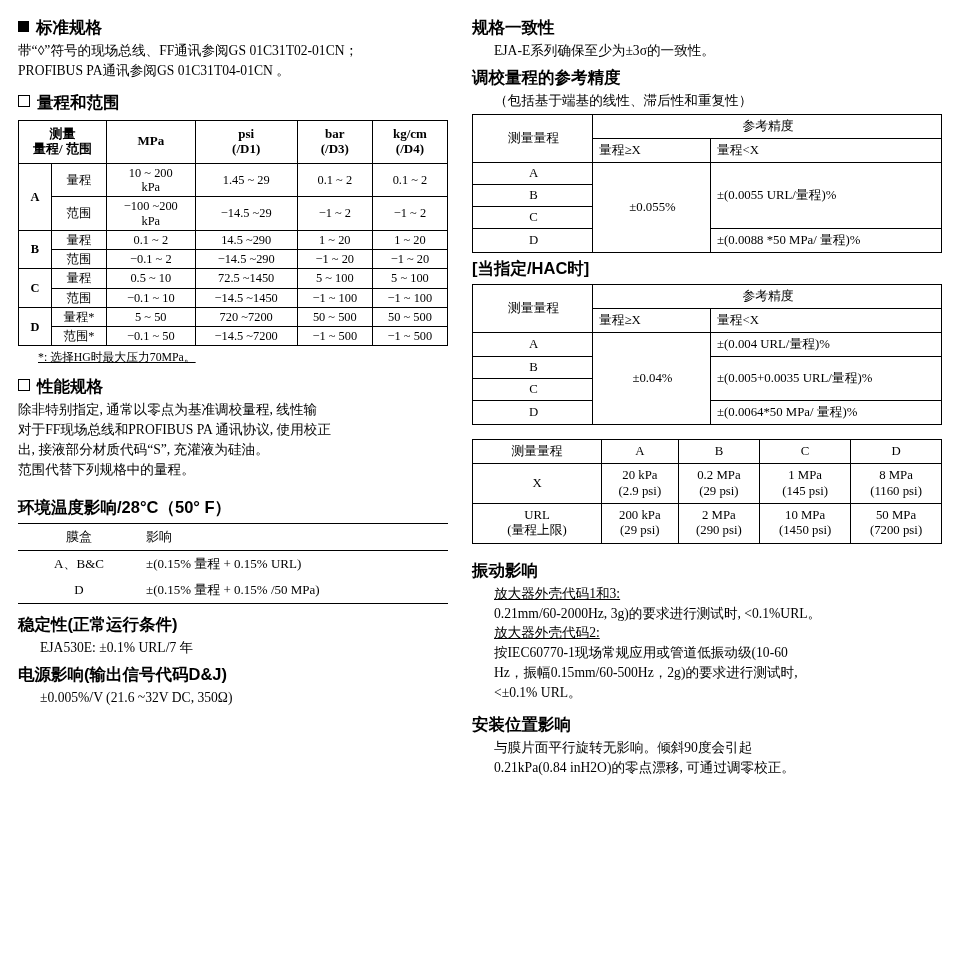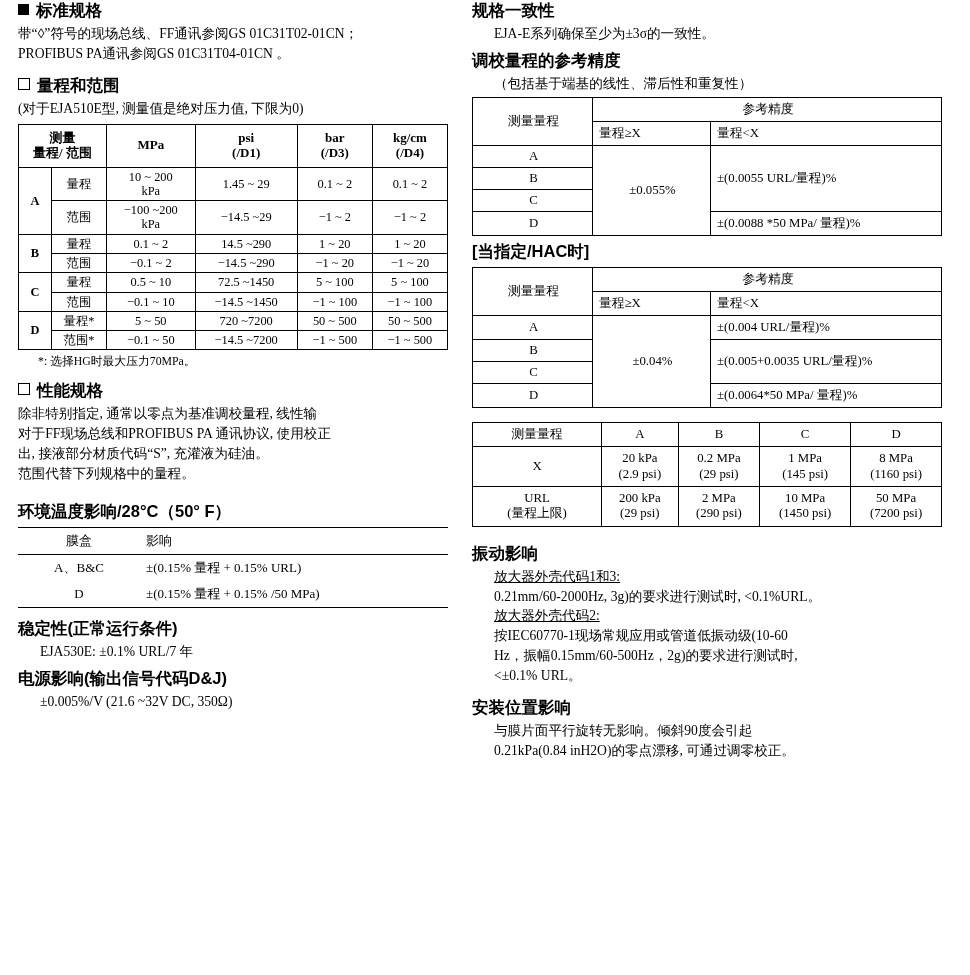--- a/index.html
+++ b/index.html
@@ -5,21 +5,21 @@
   html,body{margin:0;padding:0;}
   body{
     width:970px;height:975px;
     background:#ffffff;
     font-family:"Liberation Serif","DejaVu Serif",serif;
     color:#000;
     font-size:13.5px;
     overflow:hidden;
   }
   .page{position:relative;width:970px;height:975px;}
-  .col{position:absolute;top:0;}
+  .col{position:absolute;top:17px;}
   .left{left:18px;width:450px;}
   .right{left:472px;width:490px;}
 
   h2.sec{
     font-size:16.5px;font-weight:bold;margin:0 0 3px 0;
     font-family:"Liberation Sans","DejaVu Sans",sans-serif;
   }
   .sec-blk{display:inline-block;width:11px;height:11px;background:#000;margin-right:7px;vertical-align:1px;}
   .sec-box{display:inline-block;width:10px;height:10px;border:1.4px solid #000;margin-right:7px;vertical-align:1px;background:#fff;}
   p.txt{margin:1px 0 2px 0;line-height:1.32;font-size:13.6px;}
@@ -27,21 +27,21 @@
   .gap{height:10px;}
   .gap-s{height:5px;}
   .gap-l{height:16px;}
 
   table{border-collapse:collapse;}
   .rng{width:430px;margin-top:6px;font-size:12.4px;text-align:center;}
   .rng td,.rng th{border:1px solid #000;padding:2px 3px;line-height:1.15;}
   .rng .hd{font-weight:bold;font-size:13px;padding:6px 3px;}
   .rng .grp{font-weight:bold;width:26px;}
   .rng .lbl{width:48px;}
-  .note{font-size:11.8px;margin:4px 0 0 20px;}
+  .note{font-size:11.8px;margin:4px 0 0 20px;text-decoration:underline;}
 
   .acc{width:470px;margin-top:4px;font-size:12.8px;}
   .acc td,.acc th{border:1px solid #000;padding:3px 6px;}
   .acc .c{text-align:center;padding-left:8px;}
   .acc .l{text-align:left;}
 
   .urlt{width:470px;margin-top:4px;font-size:12.8px;text-align:center;}
   .urlt td{border:1px solid #000;padding:4px 4px;line-height:1.2;}
 
   .amb{width:430px;margin-top:4px;font-size:13px;}
@@ -62,21 +62,20 @@
       <span class="sec-blk"></span><span>标准规格</span>
     </h2>
     <p class="txt">带“◊”符号的现场总线、FF通讯参阅GS 01C31T02-01CN；</p>
     <p class="txt">PROFIBUS PA通讯参阅GS 01C31T04-01CN 。</p>
 
     <div class="gap"></div>
 
     <h2 class="sec">
       <span class="sec-box"></span><span>量程和范围</span>
     </h2>
-    <p class="txt">(对于EJA510E型, 测量值是绝对压力值, 下限为0)</p>
 
     <table class="rng">
       <tbody>
           <tr>
         <td class="hd" colspan="2">
           <div>测量</div>
           <div>量程/ 范围</div>
         </td>
         <td class="hd">MPa</td>
         <td class="hd">

